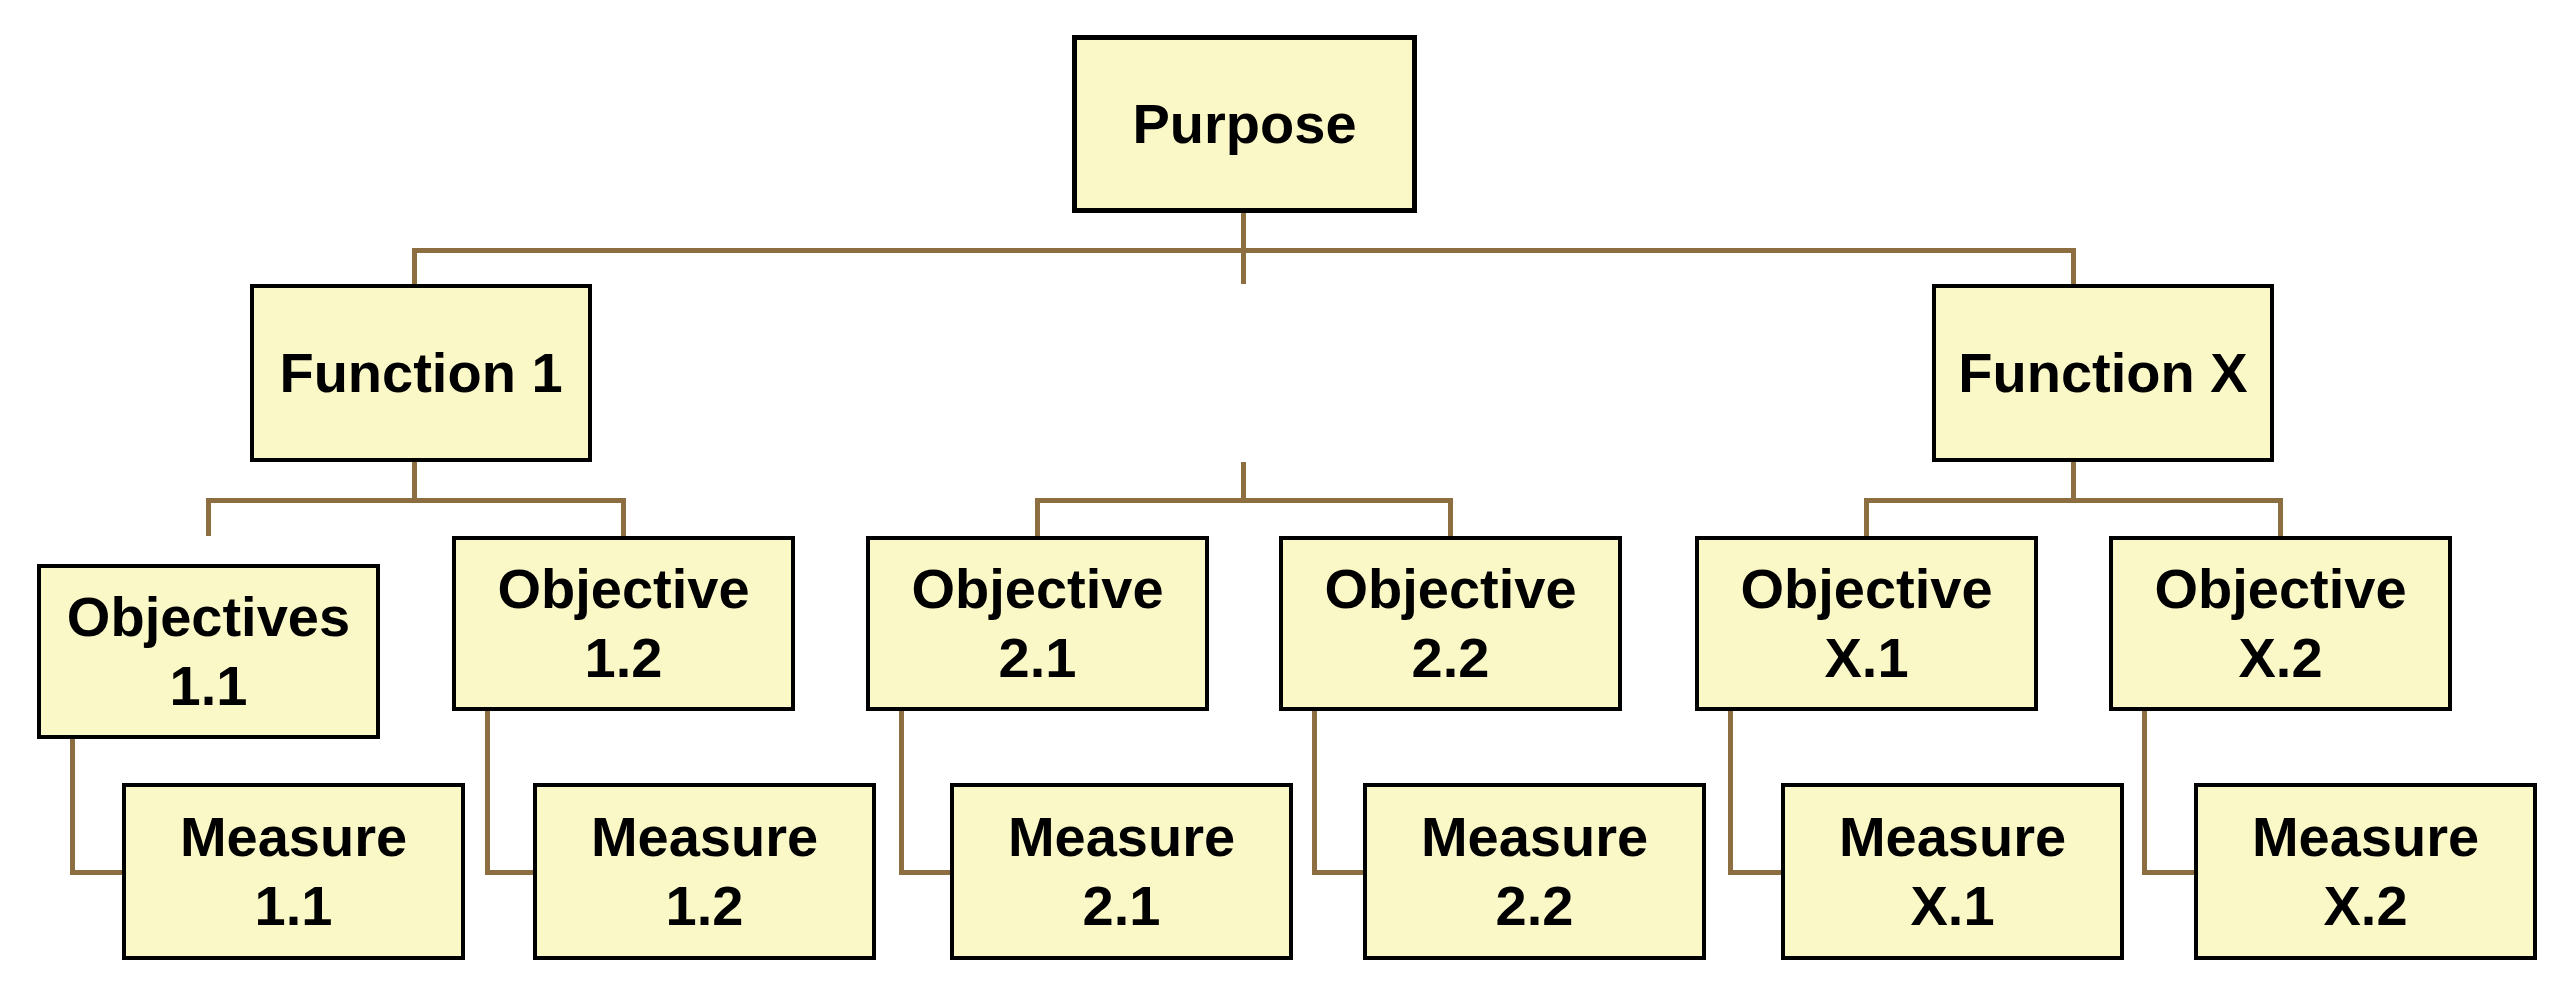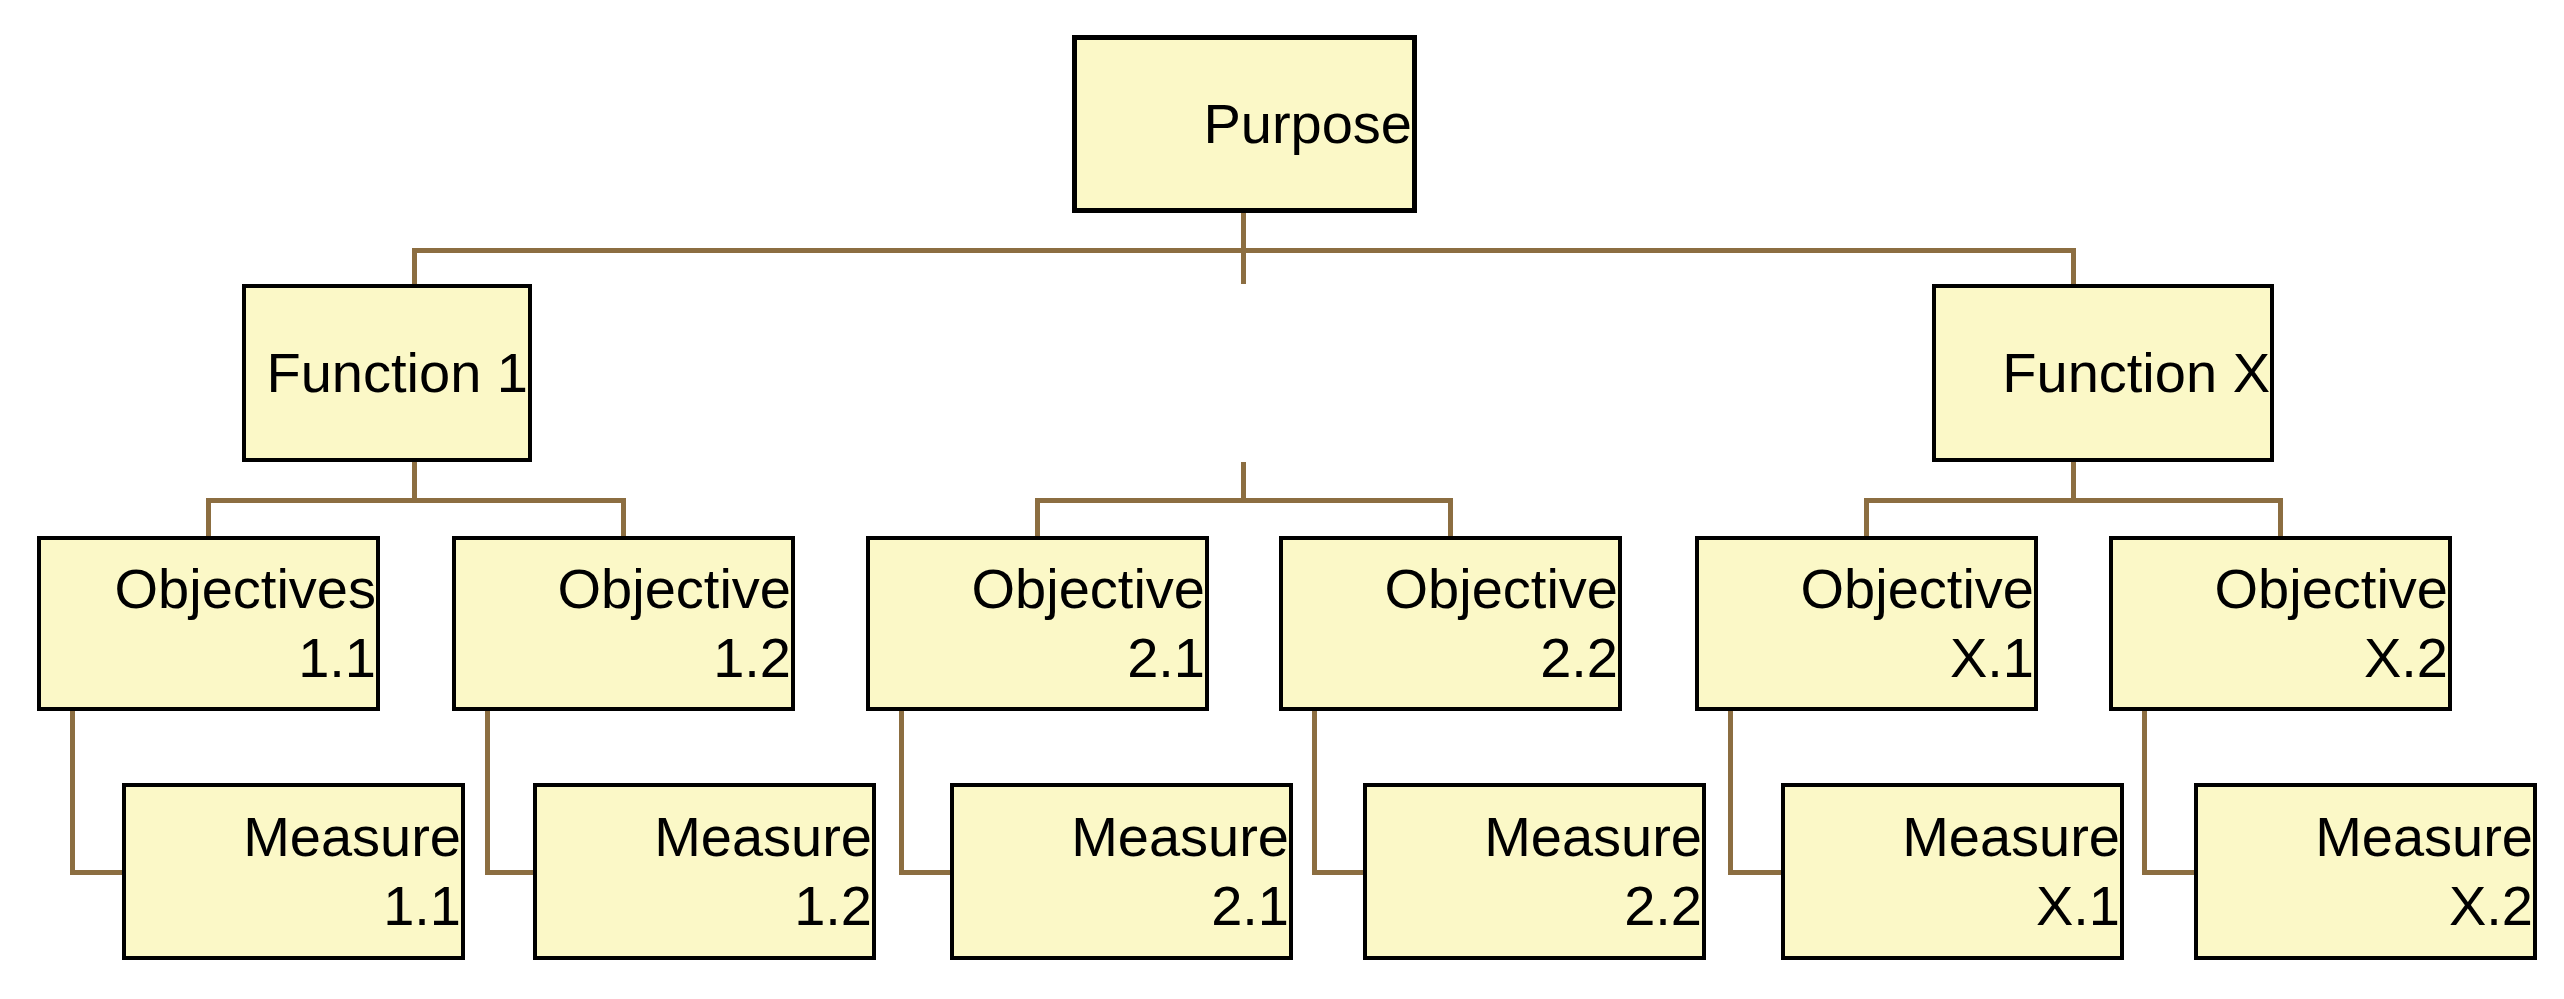--- a/index.html
+++ b/index.html
@@ -19,26 +19,27 @@
     overflow: hidden;
     font-family: "Liberation Sans", sans-serif;
   }
   .box {
     position: absolute;
     background: var(--fill);
     border: 4px solid var(--border);
     color: var(--text);
     display: flex;
     flex-direction: column;
-    align-items: flex-end;
+    align-items: center;
     justify-content: center;
     text-align: center;
     font-size: 56px;
     line-height: 1.22;
     white-space: nowrap;
+    font-weight: bold;
   }
   .box.root { border-width: 5px; }
   .seg {
     position: absolute;
     background: var(--connector);
   }
   .ln { display: block; }
 </style>
 </head>
 <body>
@@ -78,28 +79,28 @@
   <div class="seg" style="left:1312px;top:870px;width:53px;height:5px"></div>
   <div class="seg" style="left:1728px;top:711px;width:5px;height:164px"></div>
   <div class="seg" style="left:1728px;top:870px;width:55px;height:5px"></div>
   <div class="seg" style="left:2142px;top:711px;width:5px;height:164px"></div>
   <div class="seg" style="left:2142px;top:870px;width:54px;height:5px"></div>
 
   <div class="box root" style="left:1072px;top:35px;width:345px;height:178px">
     <span class="ln">Purpose</span>
   </div>
 
-  <div class="box" style="left:242px;top:284px;width:290px;height:178px">
+  <div class="box" style="left:250px;top:284px;width:342px;height:178px">
     <span class="ln">Function 1</span>
   </div>
   <div class="box" style="left:1932px;top:284px;width:342px;height:178px">
     <span class="ln">Function X</span>
   </div>
 
-  <div class="box" style="left:37px;top:536px;width:343px;height:175px">
+  <div class="box" style="left:37px;top:564px;width:343px;height:175px">
     <span class="ln">Objectives</span>
     <span class="ln">1.1</span>
   </div>
   <div class="box" style="left:452px;top:536px;width:343px;height:175px">
     <span class="ln">Objective</span>
     <span class="ln">1.2</span>
   </div>
   <div class="box" style="left:866px;top:536px;width:343px;height:175px">
     <span class="ln">Objective</span>
     <span class="ln">2.1</span>

